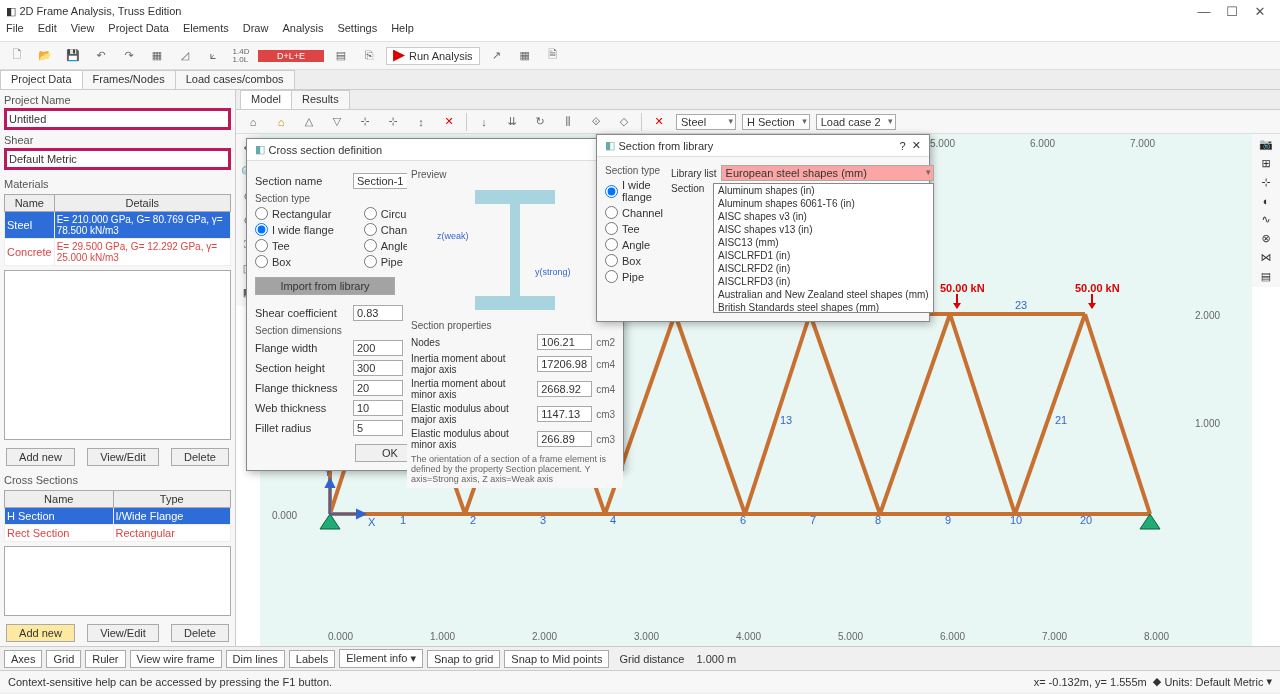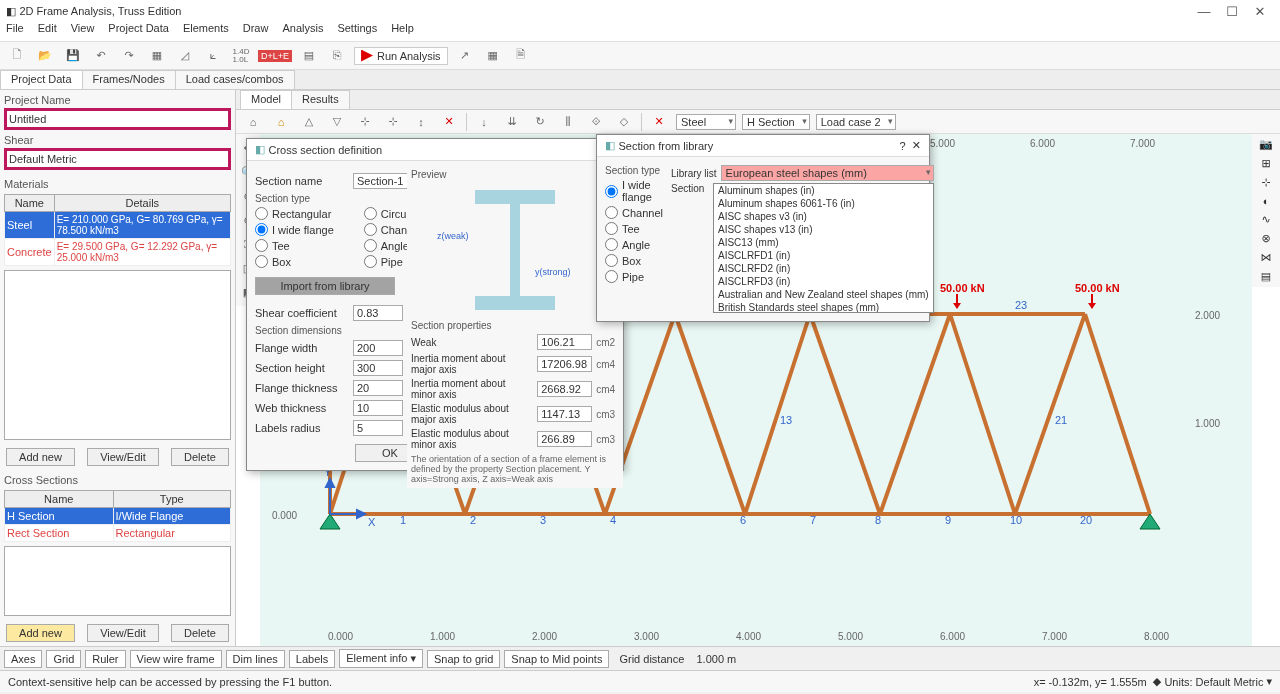--- a/index.html
+++ b/index.html
@@ -59,21 +59,21 @@
 .vtoolbar .vbtn{width:20px;height:20px;display:flex;align-items:center;justify-content:center;color:#666}
 .rtoolbar{position:absolute;right:0;top:44px;width:28px;background:#f7f7f7;display:flex;flex-direction:column;gap:6px;padding:4px 2px;align-items:center}
 .ibeam{position:relative;width:80px;height:120px;margin:10px auto}
 .ibeam .flange{position:absolute;width:80px;height:14px;background:#a8d4e0;left:0}
 .ibeam .web{position:absolute;width:10px;height:120px;background:#a8d4e0;left:35px;top:0}
 .load{position:absolute;color:#d00;font-weight:bold;font-size:11px}
 .arrow{position:absolute;width:2px;height:14px;background:#d00}
 .arrow:after{content:"";position:absolute;bottom:-5px;left:-3px;border:4px solid transparent;border-top:6px solid #d00}
 svg.truss{position:absolute;top:0;left:0}
 .gridtxt{position:absolute;font-size:10px;color:#666}
-.dle{background:#d44;color:#fff;font-size:9px;padding:1px 3px}
+.dle{background:#d44;color:#fff;font-size:9px;padding:1px 19px}
 </style>
 </head>
 <body>
 
 <div class="titlebar">
   <span>◧</span>&nbsp;
   <span>2D Frame Analysis, Truss Edition</span>
   <div class="spacer"></div>
   <div class="wbtn">—</div>
   <div class="wbtn">☐</div>
@@ -350,21 +350,21 @@
               <label>Flange thickness</label>
               <input value="20" style="">
               <span class="unit">mm</span>
             </div>
             <div class="secrow">
               <label>Web thickness</label>
               <input value="10" style="">
               <span class="unit">mm</span>
             </div>
             <div class="secrow">
-              <label>Labels radius</label>
+              <label>Fillet radius</label>
               <input value="5" style="">
               <span class="unit">mm</span>
             </div>
           </div>
         <div style="display:flex;gap:20px;justify-content:center;margin-top:8px">
           <button class="btn" style="width:70px">OK</button>
           <button class="btn" style="width:70px">Close</button>
         </div>
       </div>
 
@@ -373,21 +373,21 @@
         <div class="ibeam">
           <div class="flange" style="top:0"></div>
           <div class="web"></div>
           <div class="flange" style="bottom:0"></div>
         </div>
         <div style="position:absolute;top:66px;left:30px;font-size:9px;color:#36c">z(weak)</div>
         <div style="position:absolute;top:102px;left:128px;font-size:9px;color:#36c">y(strong)</div>
         <div style="font-size:10px;color:#555;margin-top:4px">Section properties</div>
         <div id="csdlg-props">
             <div class="proprow">
-              <label>Weak</label>
+              <label>Nodes</label>
               <input readonly="" value="106.21" style="">
               <span class="unit">cm2</span>
             </div>
             <div class="proprow">
               <label>Inertia moment about major axis</label>
               <input readonly="" value="17206.98" style="">
               <span class="unit">cm4</span>
             </div>
             <div class="proprow">
               <label>Inertia moment about minor axis</label>

